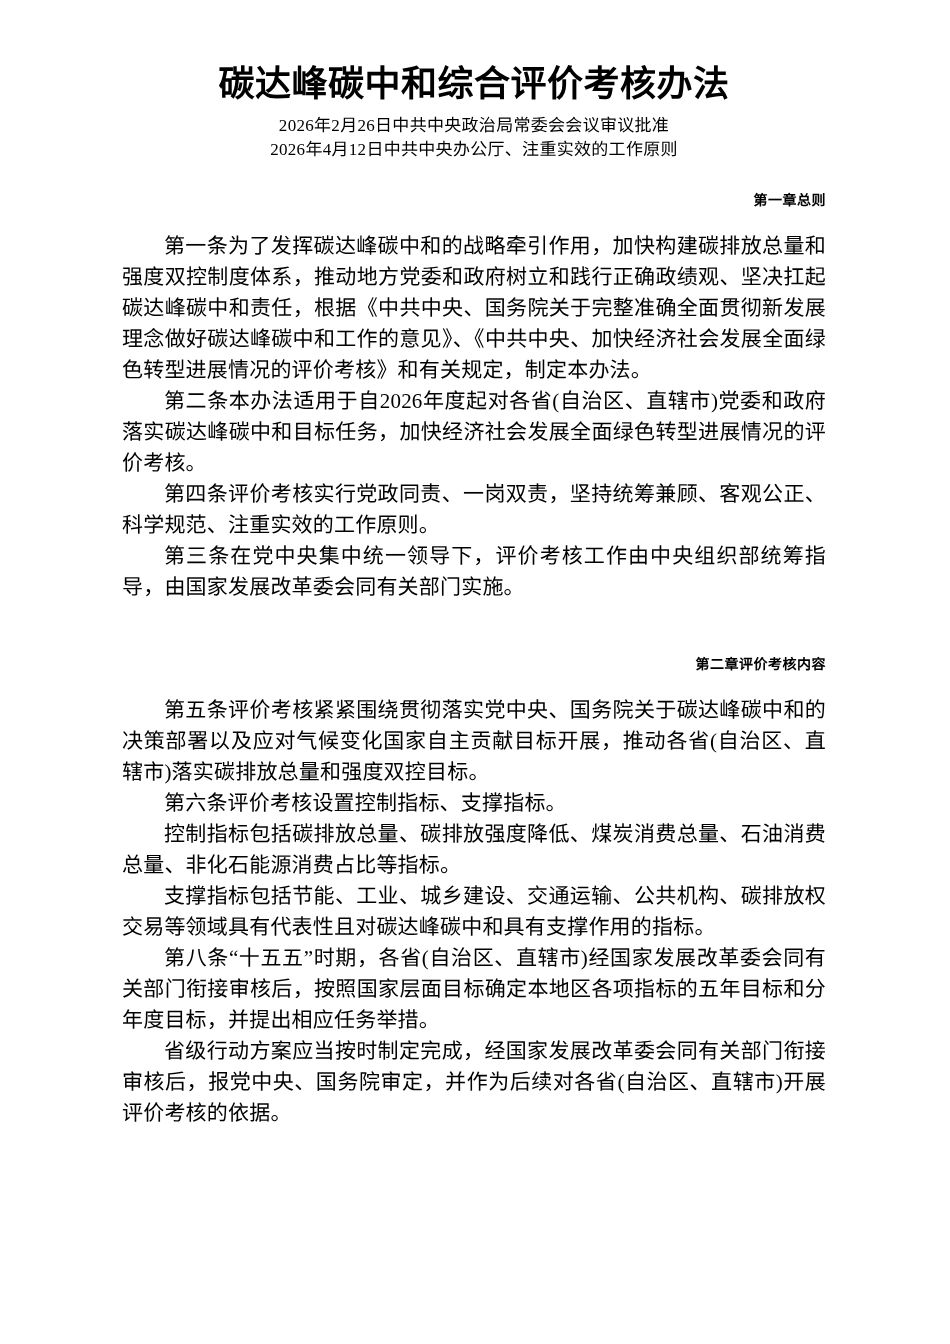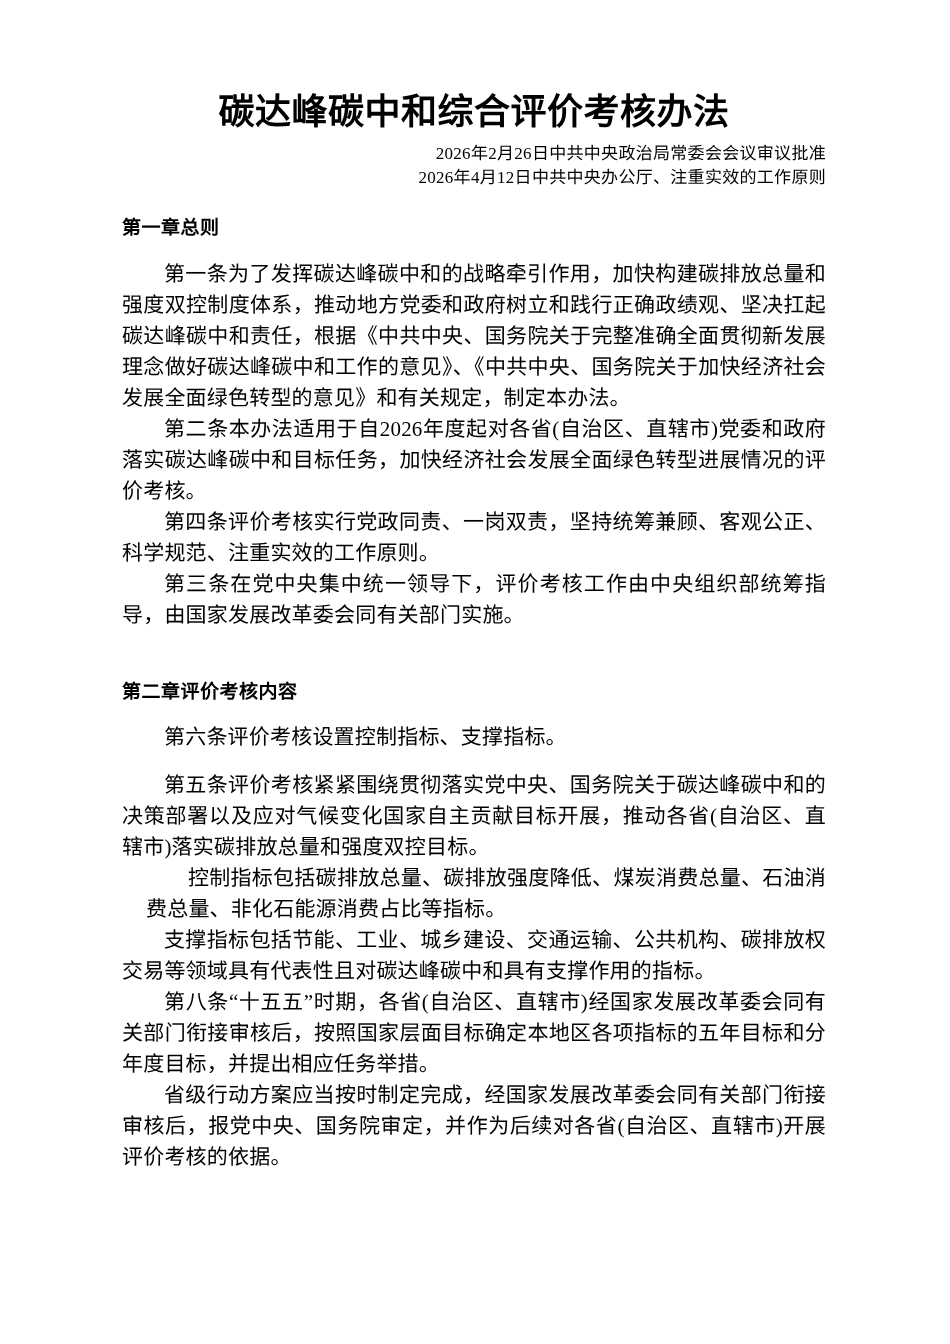--- a/index.html
+++ b/index.html
@@ -28,96 +28,96 @@
   .content {
     position: absolute;
     left: 122px;
     top: 0;
     width: 704px;
   }
 
   
   .doc-title {
     margin: 0;
-    padding-top: 90px;
+    padding-top: 62px;
     font-size: 36px;
     line-height: 44px;
     font-weight: bold;
     text-align: center;
     letter-spacing: 0.5px;
     font-family: "Liberation Sans", "DejaVu Sans", sans-serif;
   }
 
   .subtitle-block {
     margin-top: 8px;
-    text-align: right;
+    text-align: center;
   }
   .subtitle-line {
     font-size: 17px;
     line-height: 24px;
     font-family: "Liberation Serif", "DejaVu Serif", serif;
     letter-spacing: 0.3px;
     white-space: nowrap;
   }
 
   
   .chapter-heading {
-    font-size: 19px;
+    font-size: 14px;
     line-height: 28px;
     font-weight: bold;
-    text-align: left;
+    text-align: right;
     font-family: "Liberation Sans", "DejaVu Sans", sans-serif;
     letter-spacing: 0.5px;
   }
   .chapter-heading.first { margin-top: 24px; }
   .chapter-heading.later { margin-top: 47px; }
 
   
   .para {
     font-size: 21px;
     line-height: 31px;
     text-align: justify;
     text-justify: inter-ideograph;
     text-indent: 42px;
     margin: 0;
     letter-spacing: 0.2px;
     font-family: "Liberation Serif", "DejaVu Serif", serif;
   }
   .para.gap-before  { }
-  .para.tight-before { margin-top: 0; margin-left: 24px; }
+  .para.tight-before { margin-top: 0; }
   .para.after-heading { margin-top: 17px; }
 </style>
 </head>
 <body>
 
 <div class="page">
   <div class="content">
 
     <h1 class="doc-title">碳达峰碳中和综合评价考核办法</h1>
 
     <div class="subtitle-block">
       <div class="subtitle-line">2026年2月26日中共中央政治局常委会会议审议批准</div>
       <div class="subtitle-line">2026年4月12日中共中央办公厅、注重实效的工作原则</div>
     </div>
 
     <h2 class="chapter-heading first">第一章总则</h2>
 
-    <p class="para after-heading">第一条为了发挥碳达峰碳中和的战略牵引作用，加快构建碳排放总量和强度双控制度体系，推动地方党委和政府树立和践行正确政绩观、坚决扛起碳达峰碳中和责任，根据《中共中央、国务院关于完整准确全面贯彻新发展理念做好碳达峰碳中和工作的意见》、《中共中央、国务院关于加快经济社会发展全面绿色转型的意见》和有关规定，制定本办法。</p>
+    <p class="para after-heading">第一条为了发挥碳达峰碳中和的战略牵引作用，加快构建碳排放总量和强度双控制度体系，推动地方党委和政府树立和践行正确政绩观、坚决扛起碳达峰碳中和责任，根据《中共中央、国务院关于完整准确全面贯彻新发展理念做好碳达峰碳中和工作的意见》、《中共中央、加快经济社会发展全面绿色转型进展情况的评价考核》和有关规定，制定本办法。</p>
 
     <p class="para gap-before">第二条本办法适用于自2026年度起对各省(自治区、直辖市)党委和政府落实碳达峰碳中和目标任务，加快经济社会发展全面绿色转型进展情况的评价考核。</p>
 
     <p class="para gap-before">第四条评价考核实行党政同责、一岗双责，坚持统筹兼顾、客观公正、科学规范、注重实效的工作原则。</p>
 
     <p class="para gap-before">第三条在党中央集中统一领导下，评价考核工作由中央组织部统筹指导，由国家发展改革委会同有关部门实施。</p>
 
     <h2 class="chapter-heading later">第二章评价考核内容</h2>
 
+    <p class="para after-heading">第五条评价考核紧紧围绕贯彻落实党中央、国务院关于碳达峰碳中和的决策部署以及应对气候变化国家自主贡献目标开展，推动各省(自治区、直辖市)落实碳排放总量和强度双控目标。</p>
+
     <p class="para gap-before">第六条评价考核设置控制指标、支撑指标。</p>
-
-    <p class="para after-heading">第五条评价考核紧紧围绕贯彻落实党中央、国务院关于碳达峰碳中和的决策部署以及应对气候变化国家自主贡献目标开展，推动各省(自治区、直辖市)落实碳排放总量和强度双控目标。</p>
 
     <p class="para tight-before">控制指标包括碳排放总量、碳排放强度降低、煤炭消费总量、石油消费总量、非化石能源消费占比等指标。</p>
 
     <p class="para gap-before">支撑指标包括节能、工业、城乡建设、交通运输、公共机构、碳排放权交易等领域具有代表性且对碳达峰碳中和具有支撑作用的指标。</p>
 
 
     <p class="para gap-before">第八条“十五五”时期，各省(自治区、直辖市)经国家发展改革委会同有关部门衔接审核后，按照国家层面目标确定本地区各项指标的五年目标和分年度目标，并提出相应任务举措。</p>
 
     <p class="para gap-before">省级行动方案应当按时制定完成，经国家发展改革委会同有关部门衔接审核后，报党中央、国务院审定，并作为后续对各省(自治区、直辖市)开展评价考核的依据。</p>
 

